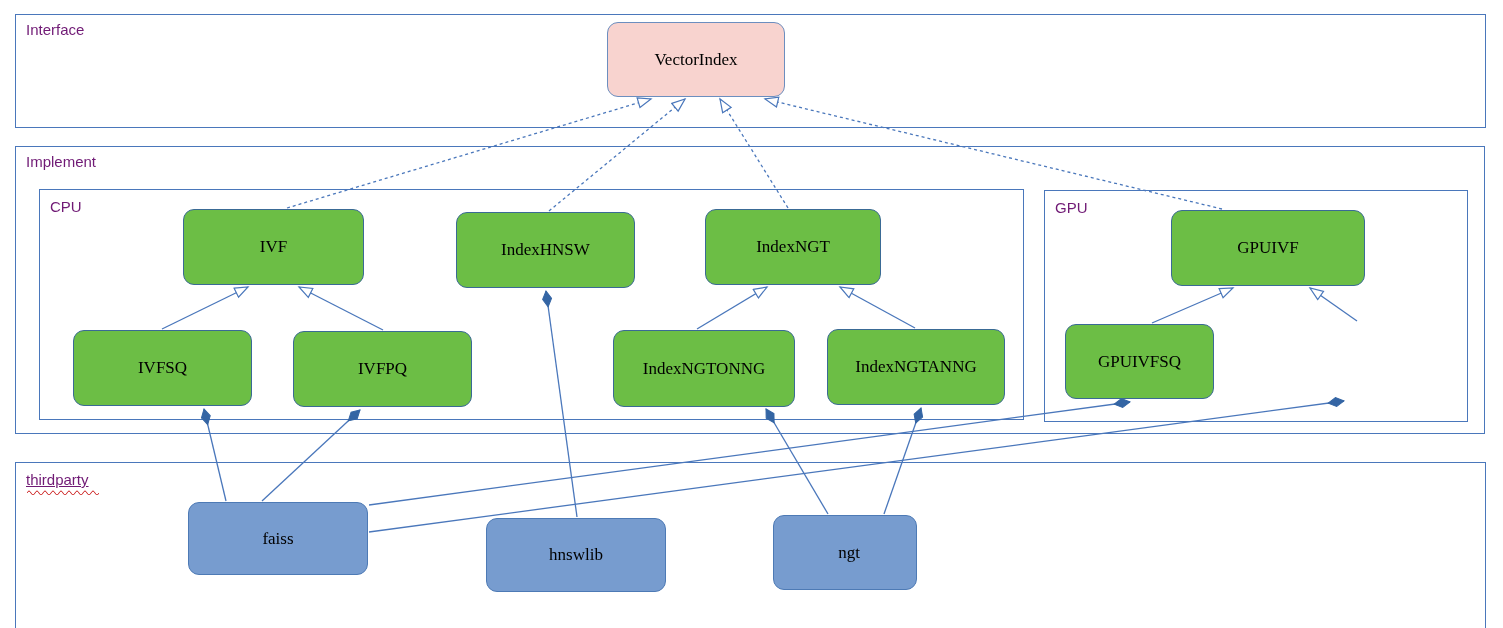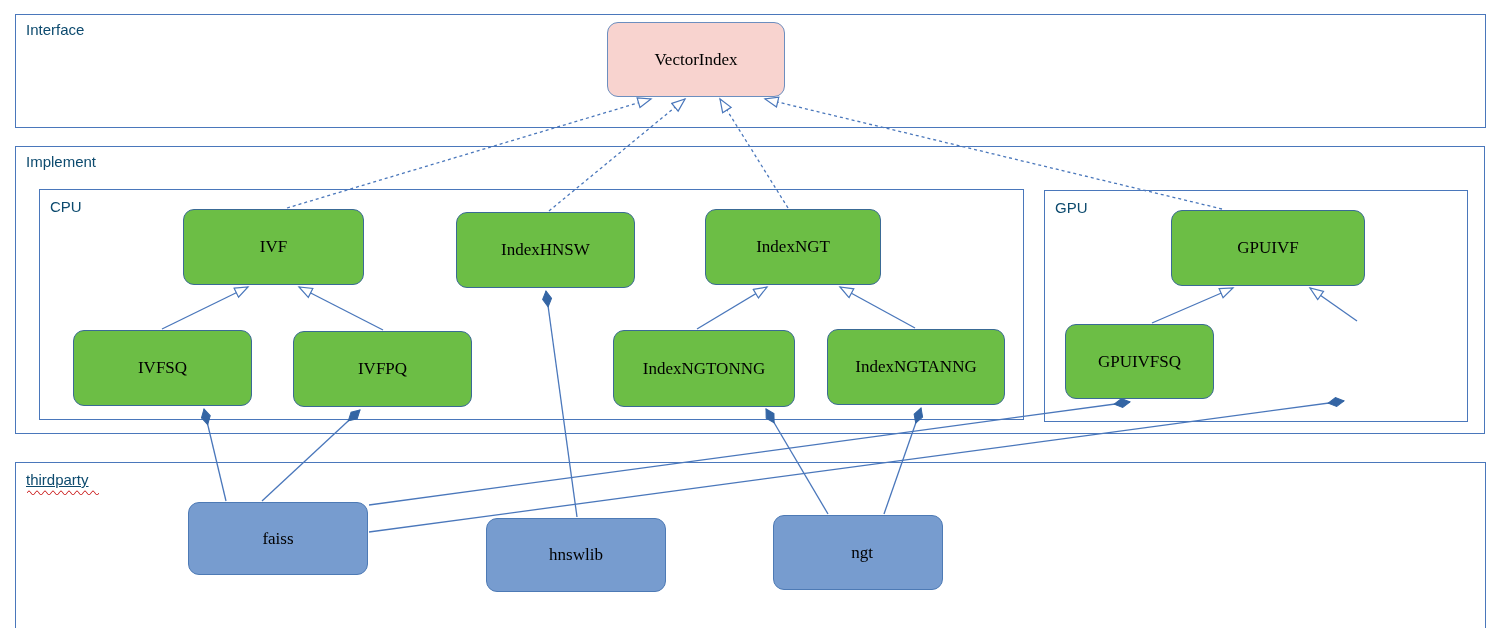--- a/index.html
+++ b/index.html
@@ -6,21 +6,21 @@
   .canvas{position:relative;width:1503px;height:628px;background:#ffffff;overflow:hidden;
           font-family:"Liberation Sans",sans-serif;}
 
   
   .container{position:absolute;border:1.5px solid var(--c-connector,#4a77bb);background:#ffffff;z-index:1;box-sizing:border-box;}
   .c-interface{left:15px;top:14px;width:1471px;height:114px;}
   .c-implement{left:15px;top:146px;width:1470px;height:288px;}
   .c-cpu{left:39px;top:189px;width:985px;height:231px;}
   .c-gpu{left:1044px;top:190px;width:424px;height:232px;}
   .c-thirdparty{left:15px;top:462px;width:1471px;height:168px;}
-  .clabel{position:absolute;left:10px;top:6px;font-size:15px;color:#0c4a6e;}
+  .clabel{position:absolute;left:10px;top:6px;font-size:15px;color:#701a75;}
   .c-cpu .clabel,.c-gpu .clabel{top:8px;}
   .clabel.tp{top:8px;}
   .tp-text{text-decoration:underline;}
   .squiggle{position:absolute;left:1px;top:19px;}
 
   
   .edges{position:absolute;left:0;top:0;z-index:2;}
   .edge{fill:none;stroke:var(--c-connector,#4a77bb);stroke-width:1.3px;}
   .edge.realization{stroke-dasharray:3 3;}
 
@@ -37,21 +37,21 @@
   .n-IndexNGT{left:705px;top:209px;width:176px;height:76px;}
   .n-GPUIVF{left:1171px;top:210px;width:194px;height:76px;}
   .n-IVFSQ{left:73px;top:330px;width:179px;height:76px;}
   .n-IVFPQ{left:293px;top:331px;width:179px;height:76px;}
   .n-IndexNGTONNG{left:613px;top:330px;width:182px;height:77px;}
   .n-IndexNGTANNG{left:827px;top:329px;width:178px;height:76px;}
   .n-GPUIVFSQ{left:1065px;top:324px;width:149px;height:75px;}
   .n-GPUIVFPQ{left:1268px;top:322px;width:178px;height:76px;}
   .n-faiss{left:188px;top:502px;width:180px;height:73px;}
   .n-hnswlib{left:486px;top:518px;width:180px;height:74px;}
-  .n-ngt{left:773px;top:515px;width:170px;height:75px;padding-left:8px;}
+  .n-ngt{left:773px;top:515px;width:144px;height:75px;padding-left:8px;}
 </style>
 </head>
 <body>
 
 <div class="canvas">
 
   <div class="container c-interface">
     <span class="clabel">Interface</span>
   </div>
   <div class="container c-implement">

